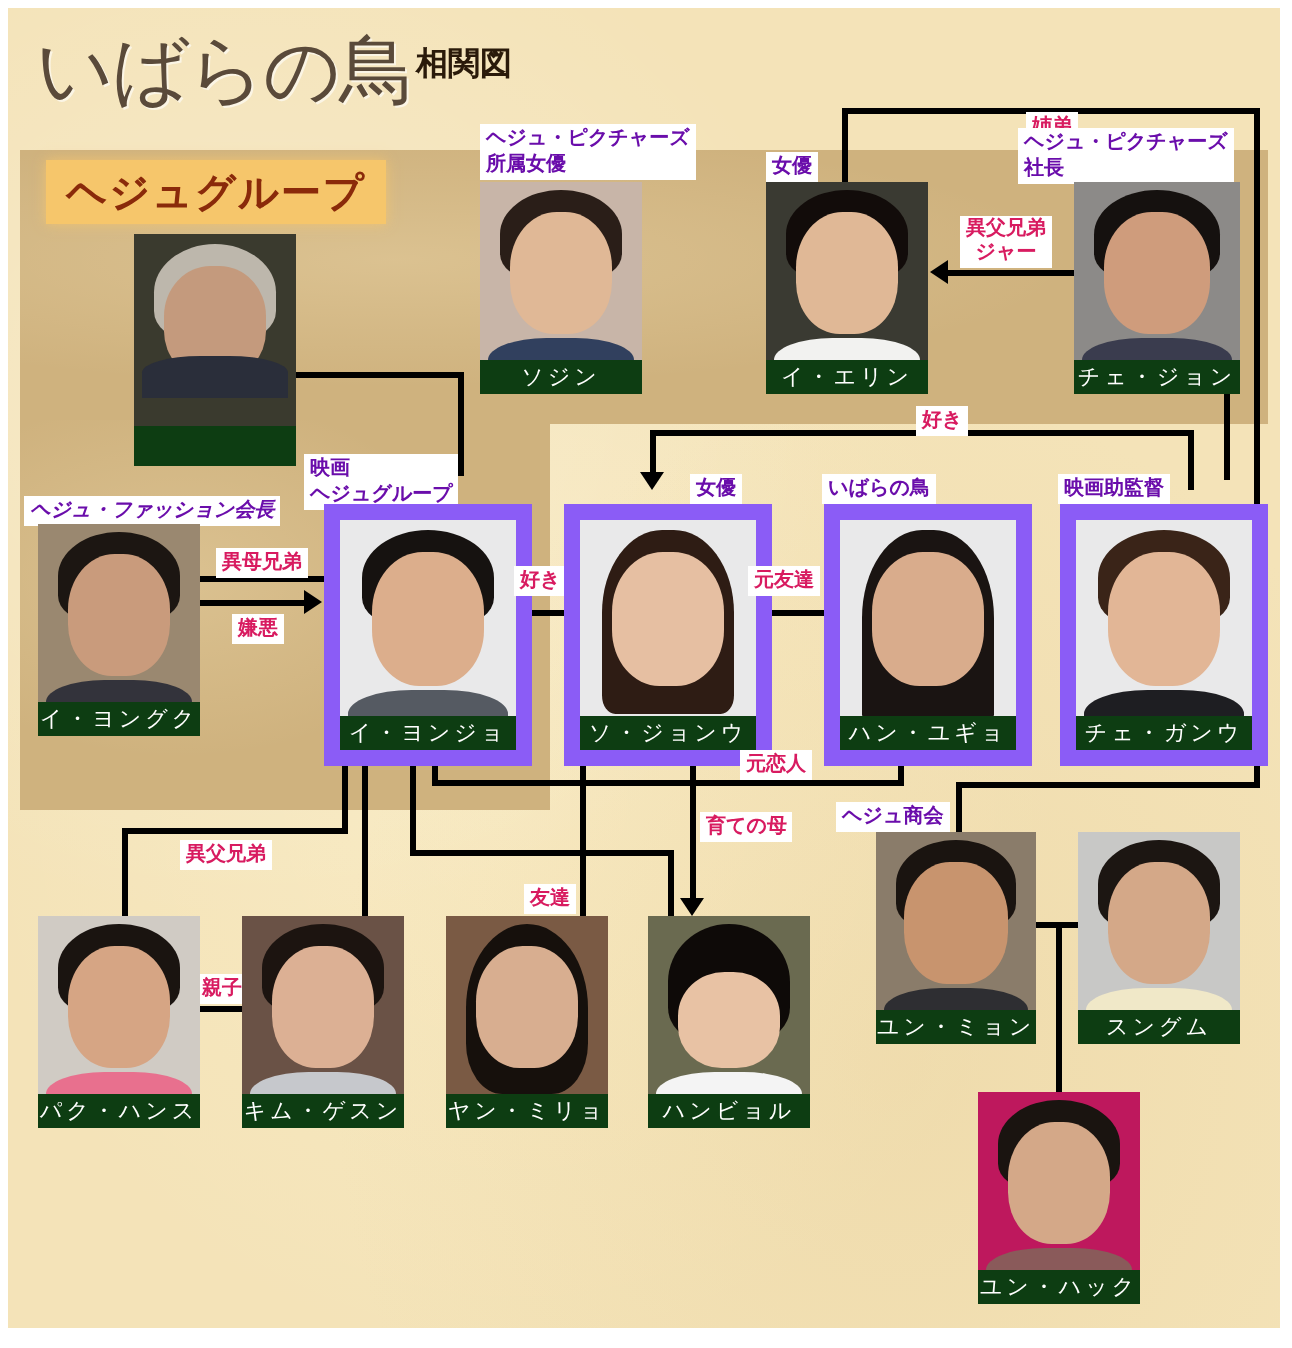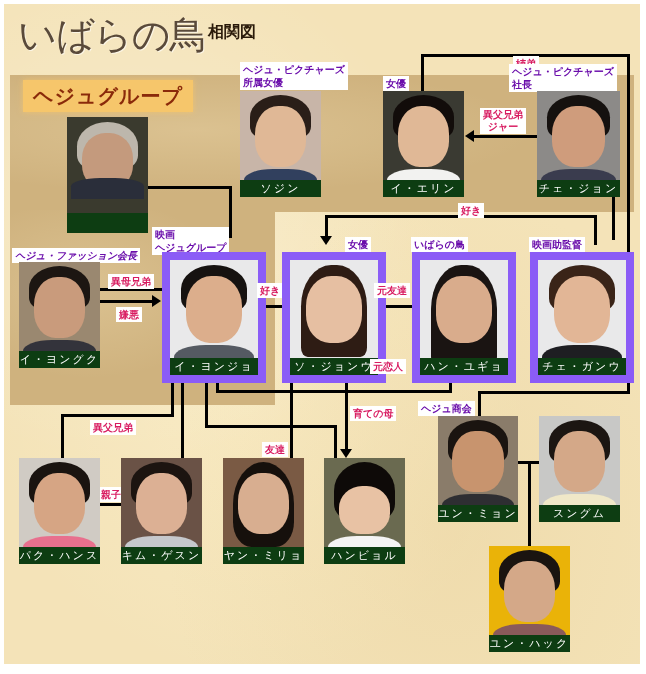--- a/index.html
+++ b/index.html
@@ -178,21 +178,21 @@
 </div>
 
 <div class="role" style="left:529px;top:237px;">映画助監督</div>
 <div class="photo white" style="left:530px;top:252px;width:88px;height:115px;">
   <div class="hair" style="background:#3a2418;"></div>
     <div class="face" style="background:#e2b696;"></div>
     <div class="body" style="background:#1e1e22;"></div>
   <div class="namebar">チェ・ガンウ</div>
 </div>
 
-<div class="rel" style="left:370px;top:359px;">元恋人</div>
+<div class="rel" style="left:370px;top:375px;">元恋人</div>
 
 <div class="rel" style="left:90px;top:420px;">異父兄弟</div>
 
 <div class="rel" style="left:350px;top:406px;">育ての母</div>
 
 <div class="rel" style="left:262px;top:442px;">友達</div>
 
 <div class="role" style="left:418px;top:401px;">ヘジュ商会</div>
 
 <div class="photo" style="left:19px;top:458px;width:81px;height:106px;background:#d0cbc4;">
@@ -230,18 +230,18 @@
   <div class="namebar">ユン・ミョング</div>
 </div>
 
 <div class="photo" style="left:539px;top:416px;width:81px;height:106px;background:#c8c8c6;">
   <div class="hair" style="background:#1c1612;"></div>
     <div class="face" style="background:#d4a888;"></div>
     <div class="body" style="background:#f0e8c8;"></div>
   <div class="namebar">スングム</div>
 </div>
 
-<div class="photo" style="left:489px;top:546px;width:81px;height:106px;background:#eab308;">
+<div class="photo" style="left:489px;top:546px;width:81px;height:106px;background:#be185d;">
   <div class="hair" style="background:#1a1410;"></div>
     <div class="face" style="background:#d4a888;"></div>
     <div class="body" style="background:#8a5a5a;"></div>
   <div class="namebar">ユン・ハック</div>
 </div>
 
 </body></html>

